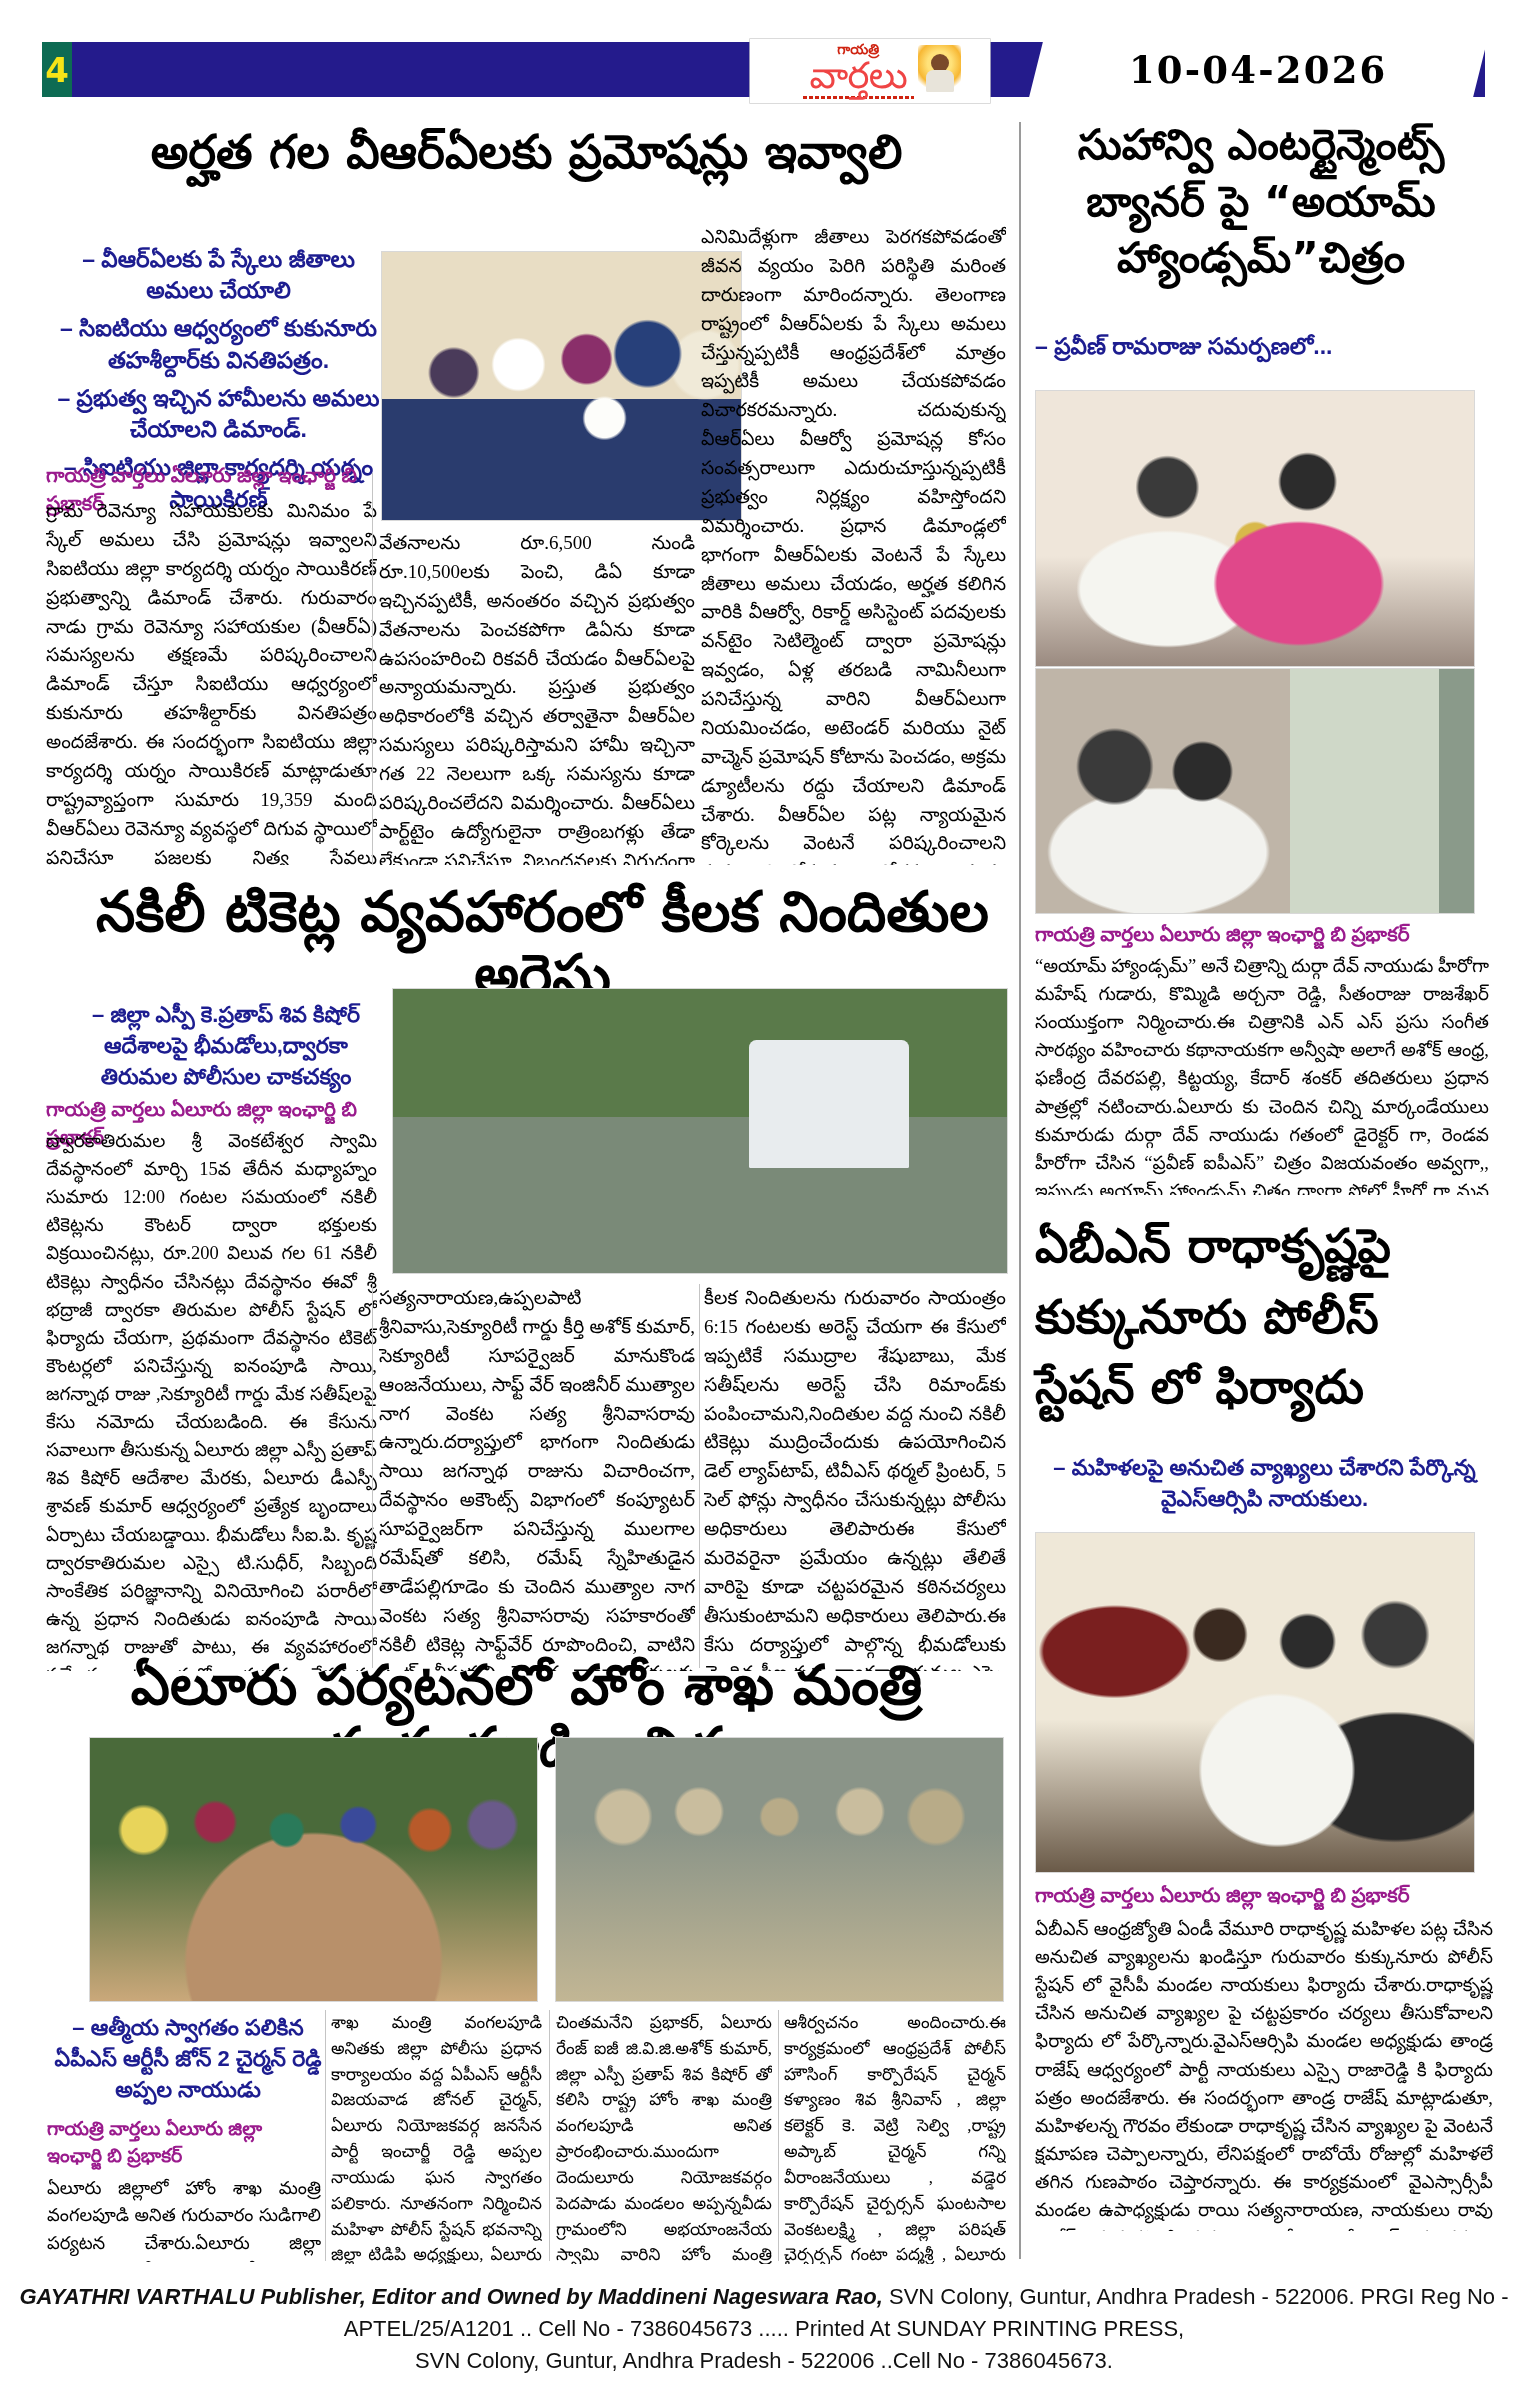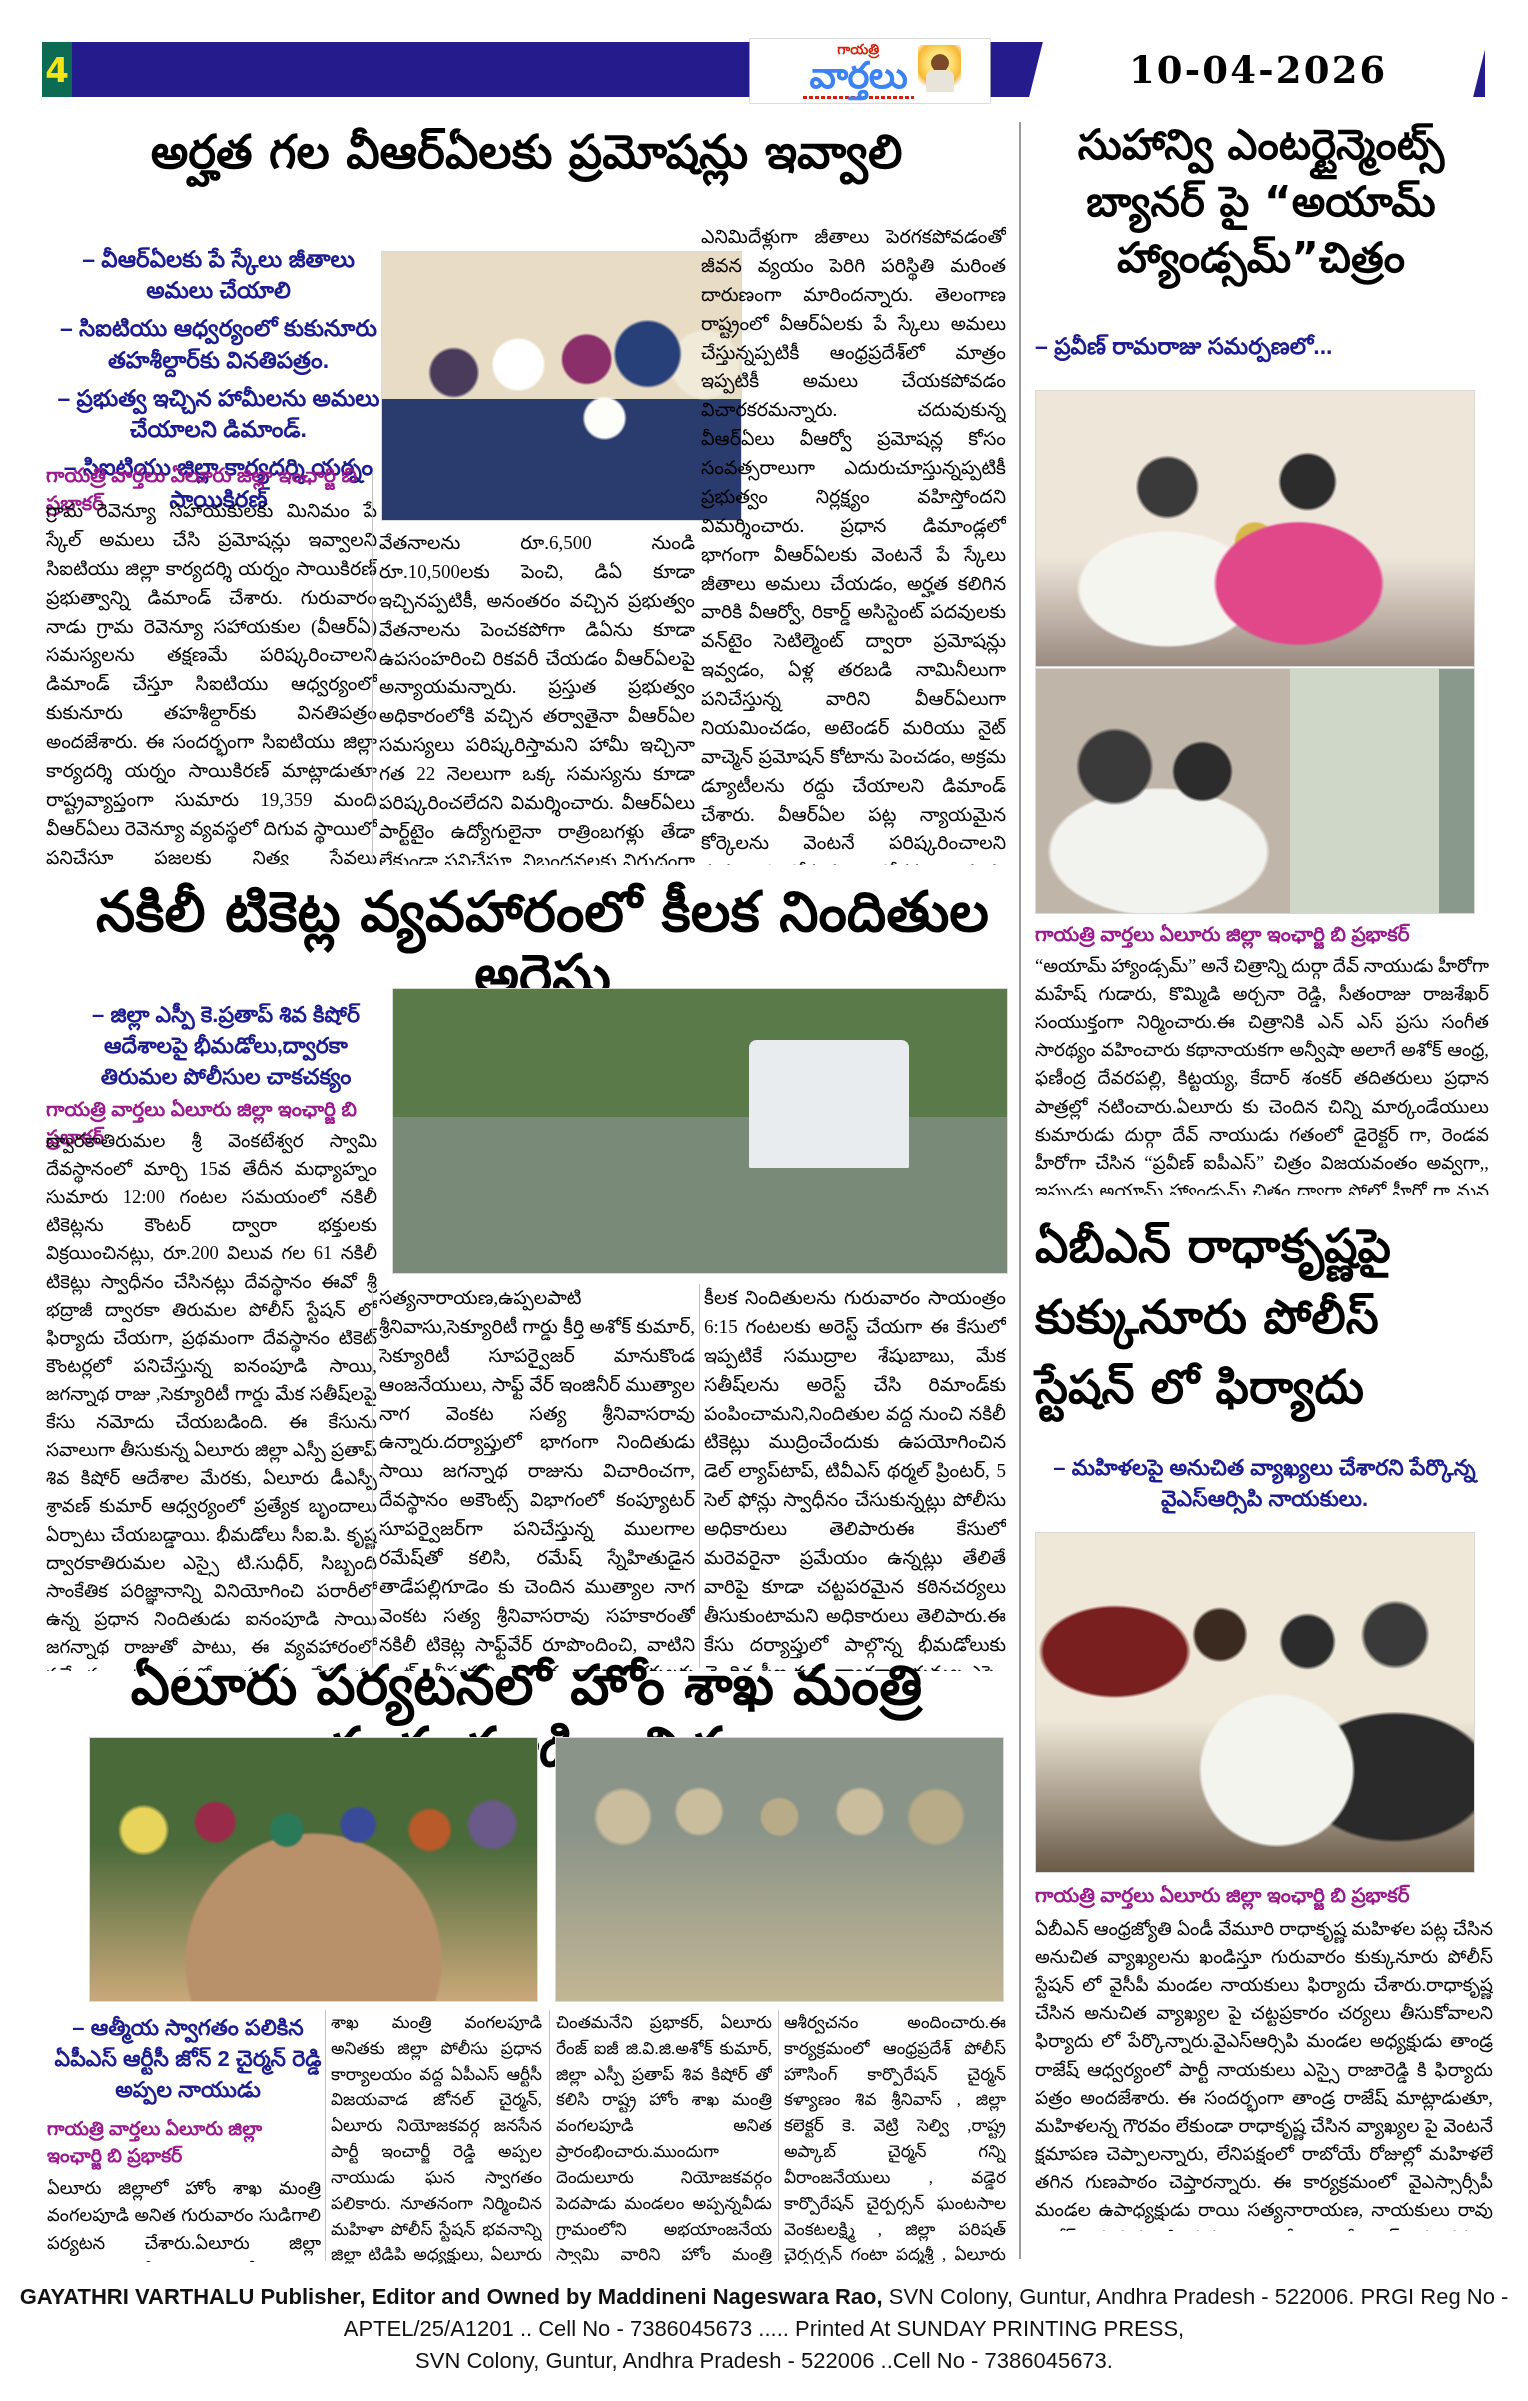--- a/index.html
+++ b/index.html
@@ -11,21 +11,21 @@
   .abs{position:absolute;}
   
   .header-bar{left:42px;top:42px;width:1443px;height:55px;background:#241b8c;}
   .page-num-box{left:0;top:0;width:30px;height:55px;background:#0d6b53;
     display:flex;align-items:center;justify-content:center;
     color:#f6e417;font-size:34px;font-weight:bold;font-family:"DejaVu Sans",sans-serif;}
   .masthead-panel{left:708px;top:-3px;width:216px;height:64px;background:#ffffff;
     display:flex;align-items:center;justify-content:center;gap:4.4px;box-shadow:0 0 0 0.7px #ccc;padding-left:24px;}
   .masthead-text{text-align:center;line-height:1;}
   .masthead-pre{color:#cf2310;font-size:14px;font-weight:bold;display:block;}
-  .masthead-title{color:#3b82f6;font-size:37px;font-weight:bold;display:block;
+  .masthead-title{color:#ef4444;font-size:37px;font-weight:normal;display:block;
     font-family:"DejaVu Sans",sans-serif;letter-spacing:-0.7px;}
   .masthead-tagline{display:block;height:3.7px;width:111px;margin:2.2px auto 0;
     background:repeating-linear-gradient(90deg,#cf2310 0 4.4px,#fff 4.4px 6px);}
   .deity{width:43px;height:52px;position:relative;background:
     radial-gradient(circle at 50% 35%,#ffe27a 0 30%,#f7b733 55%,#ffffff 70%);border-radius:3px;}
   .deity:before{content:"";position:absolute;left:12.6px;top:9px;width:18px;height:18px;
     border-radius:50%;background:#7a4a2a;}
   .deity:after{content:"";position:absolute;left:7.4px;top:25px;width:28px;height:22px;
     border-radius:7.4px 7.4px 1.5px 1.5px;background:#e8e4da;}
   .date-panel{left:994px;top:0;width:444px;height:55px;background:#ffffff;
@@ -43,21 +43,21 @@
   .bullets div{margin-bottom:7.4px;}
   .byline{color:#9a1b8d;font-weight:bold;font-family:"Liberation Sans",sans-serif;}
   .bodytxt{font-size:19px;line-height:1.52;text-align:justify;overflow:hidden;
     font-family:"Liberation Serif",serif;}
   
   .photo{overflow:hidden;border:0.7px solid #d8d8d8;}
   .ph-shape{position:absolute;}
   
   .footer{left:0;top:2281px;width:1528px;text-align:center;font-size:22px;
     line-height:1.45;font-family:"Liberation Sans",sans-serif;color:#111;}
-  .footer .b{font-weight:bold;}
+  .footer .b{font-weight:bold;font-style:italic;}
 </style>
 </head>
 <body>
 
 <div class="abs header-bar">
   <div class="abs page-num-box">
     <span>4</span>
   </div>
   <div class="abs masthead-panel">
     <div class="masthead-text">

